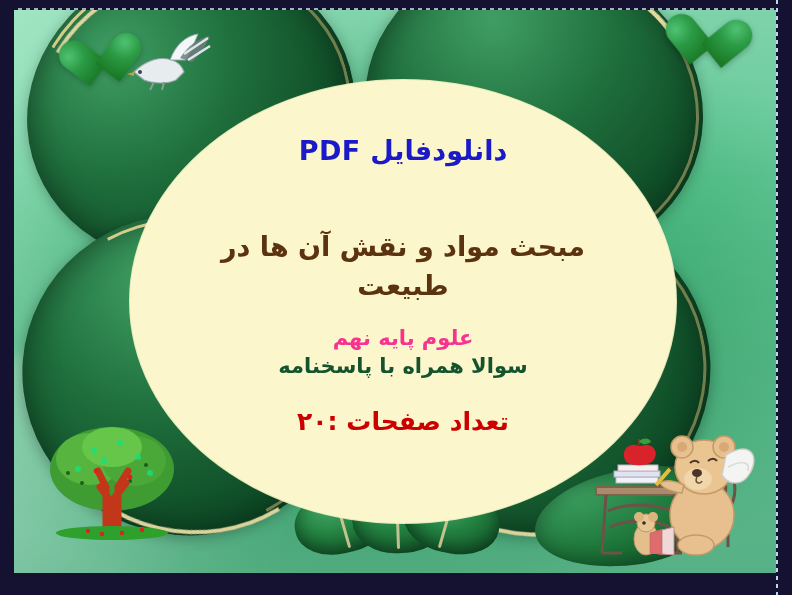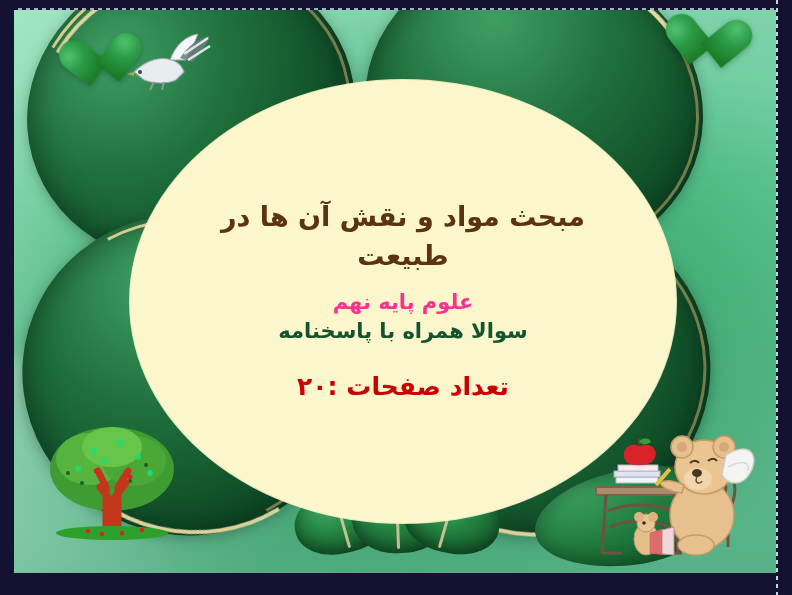--- a/index.html
+++ b/index.html
@@ -178,21 +178,21 @@
   .line-title{
     margin-top:61px;
     color:#5c3310;
     font-weight:bold;
     font-size:27px;
     line-height:1.45;
     max-width:420px;
     direction:rtl;
   }
   .line-sub1{
-    margin-top:14px;
+    margin-top:20px;
     color:#f7338f;
     font-weight:bold;
     font-size:21px;
     line-height:1.25;
     direction:rtl;
   }
   .line-sub2{
     margin-top:2px;
     color:#14532d;
     font-weight:bold;
@@ -352,20 +352,21 @@
         <path d="M72 126 L84 122 L84 148 L72 146 Z" fill="#d95b5b" opacity=".85"></path>
       </svg>
     </div>
   </div>
 
   <div class="edge-dash-right"></div>
   <div class="edge-dash-top"></div>
 
   <div class="oval">
     <div class="oval-inner">
+      <div class="line-pdf">دانلودفایل PDF</div>
 
       <div class="line-title">مبحث مواد و نقش آن ها در طبیعت</div>
 
       <div class="line-sub1">علوم پایه نهم</div>
 
       <div class="line-sub2">سوالا همراه با پاسخنامه</div>
 
       <div class="line-pages">تعداد صفحات :۲۰</div>
     </div>
   </div>

